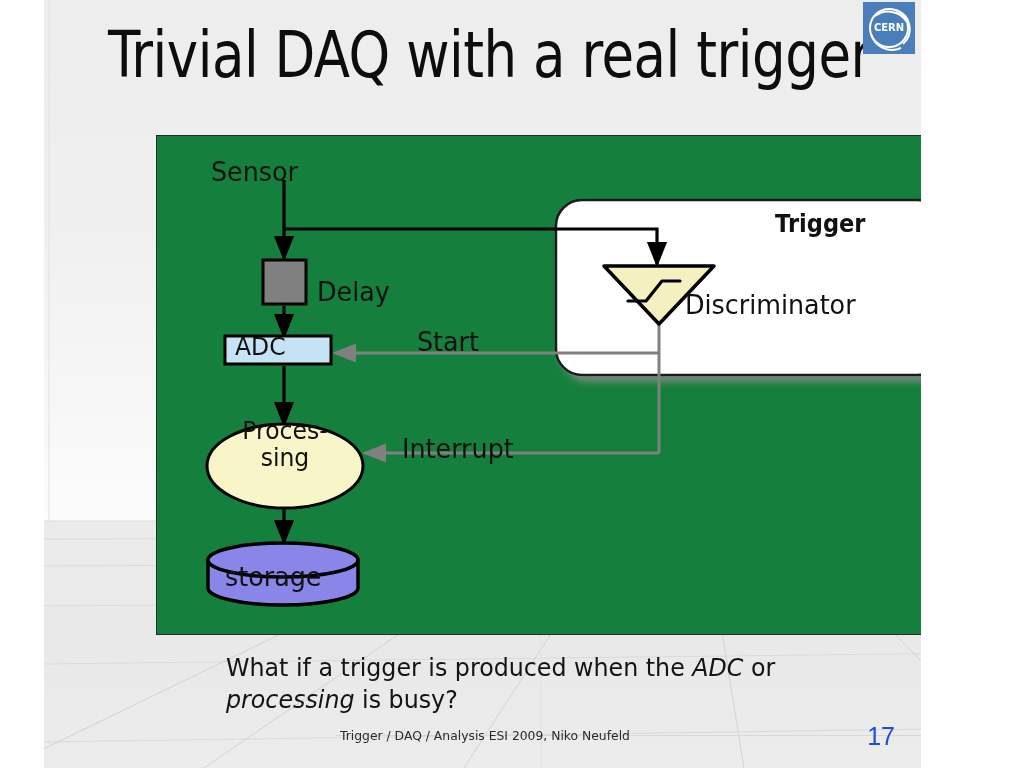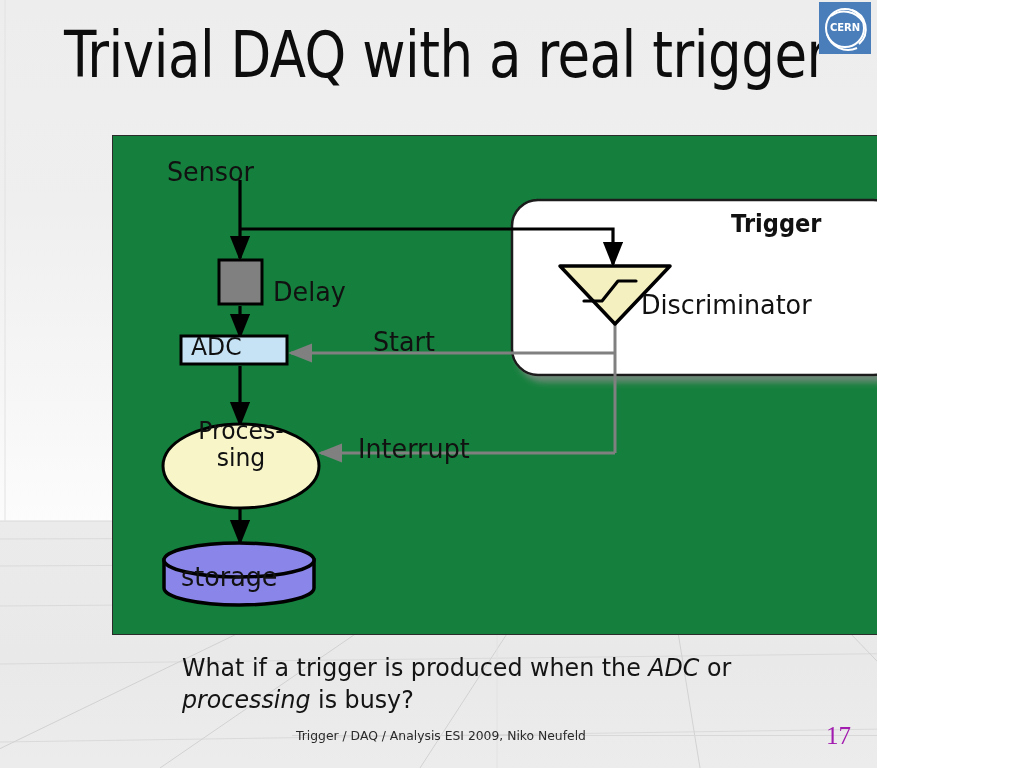--- a/index.html
+++ b/index.html
@@ -11,20 +11,21 @@
   body {
     font-family: "Liberation Sans", sans-serif;
   }
 
   #slide {
     position: relative;
     width: 877px;
     height: 768px;
     overflow: hidden;
     background: #eeeeee;
+    margin-left: 44px;
   }
 
   
   .bg-upper {
     position: absolute;
     left: 0; top: 0;
     width: 1024px; height: 521px;
     background: linear-gradient(180deg, #ededed 0%, #efefef 40%, #f7f7f7 78%, #fcfcfc 100%);
   }
   .bg-lower {
@@ -145,23 +146,23 @@
     font-size: 13px;
     color: #2a2a2a;
     transform: scaleX(0.95);
     transform-origin: left center;
     white-space: nowrap;
   }
   #page-number {
     position: absolute;
     right: 26px;
     top: 722px;
-    font-family: Liberation Serif, serif;
+    font-family: Liberation Sans, sans-serif;
     font-size: 25px;
-    color: #a21caf;
+    color: #1d4ed8;
   }
 </style>
 </head>
 <body>
 
 <div id="slide">
 
   <div class="bg-upper"></div>
   <div class="bg-lower"></div>
 

